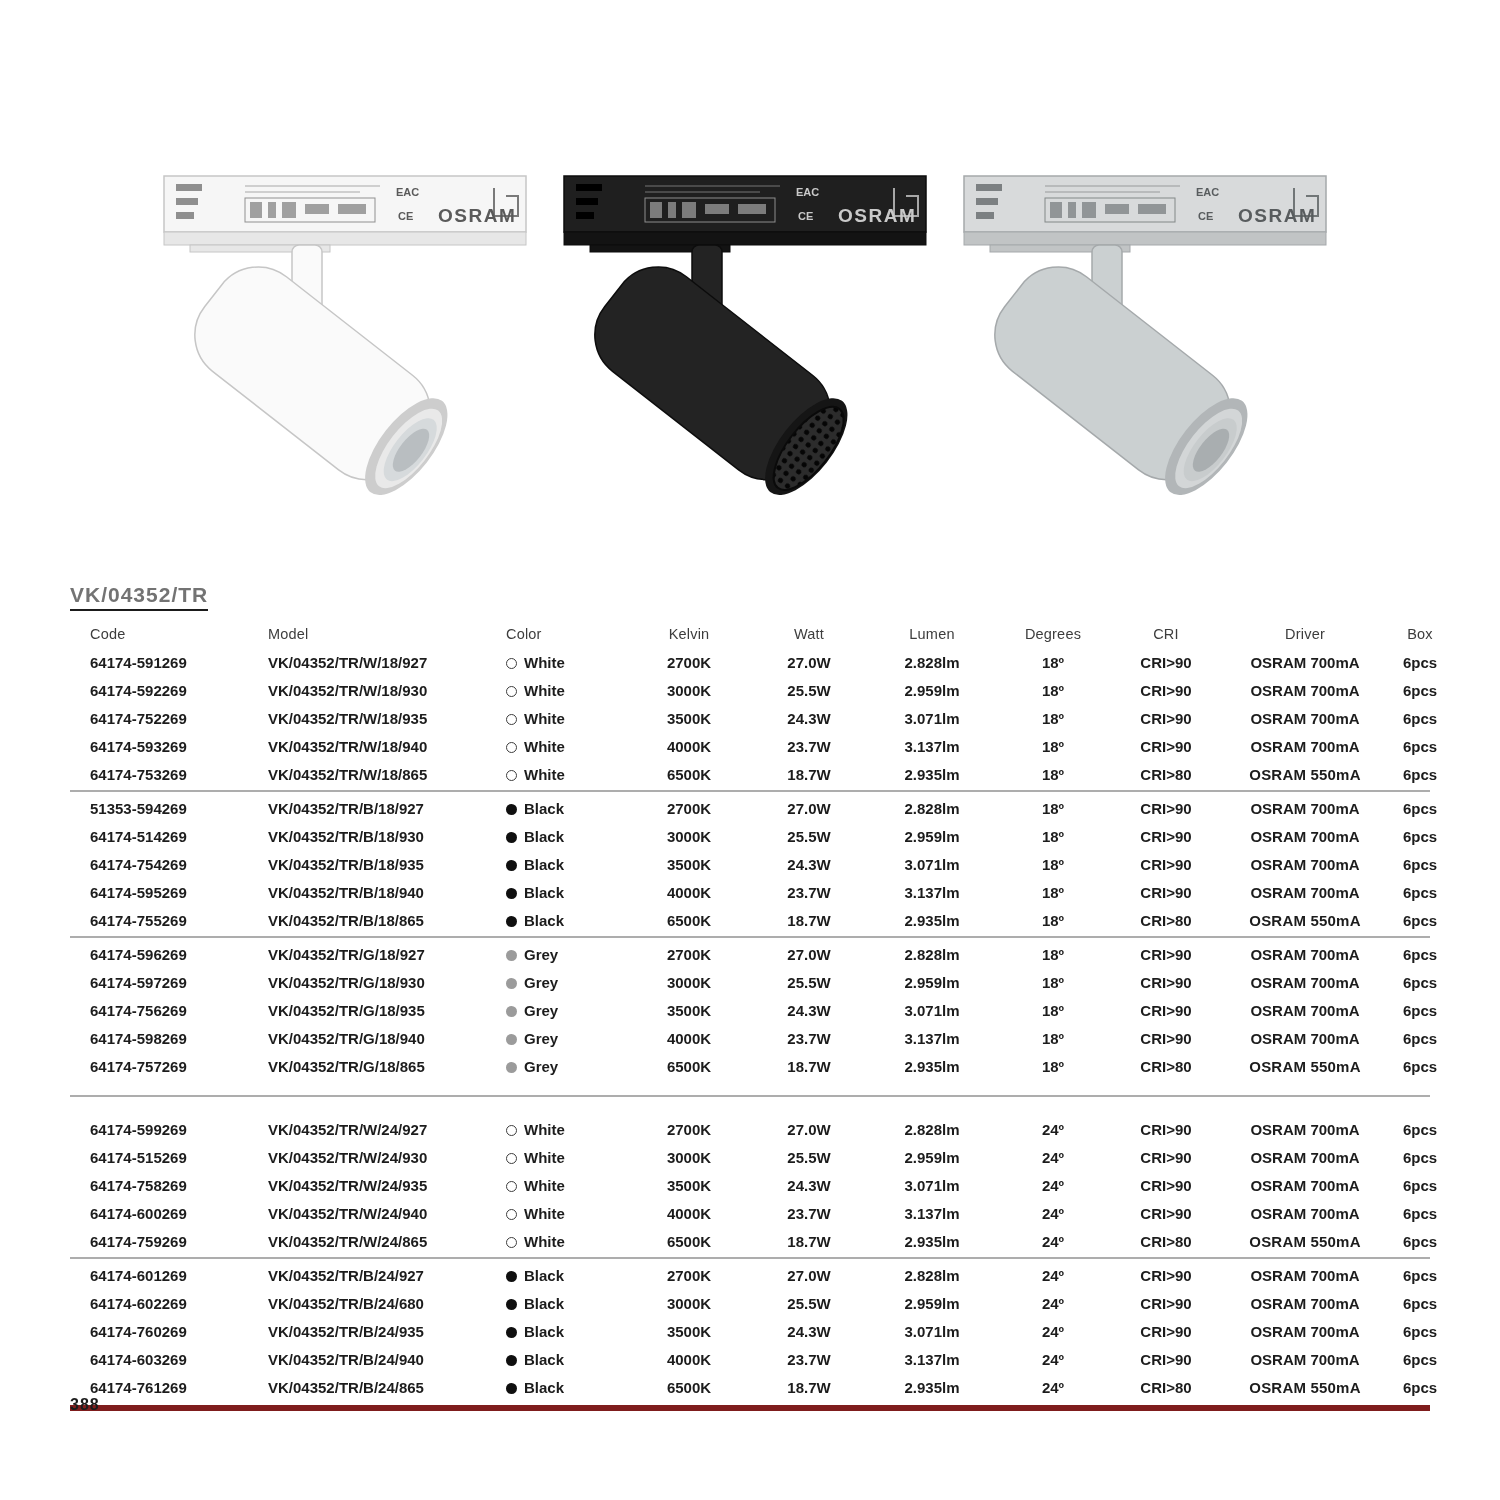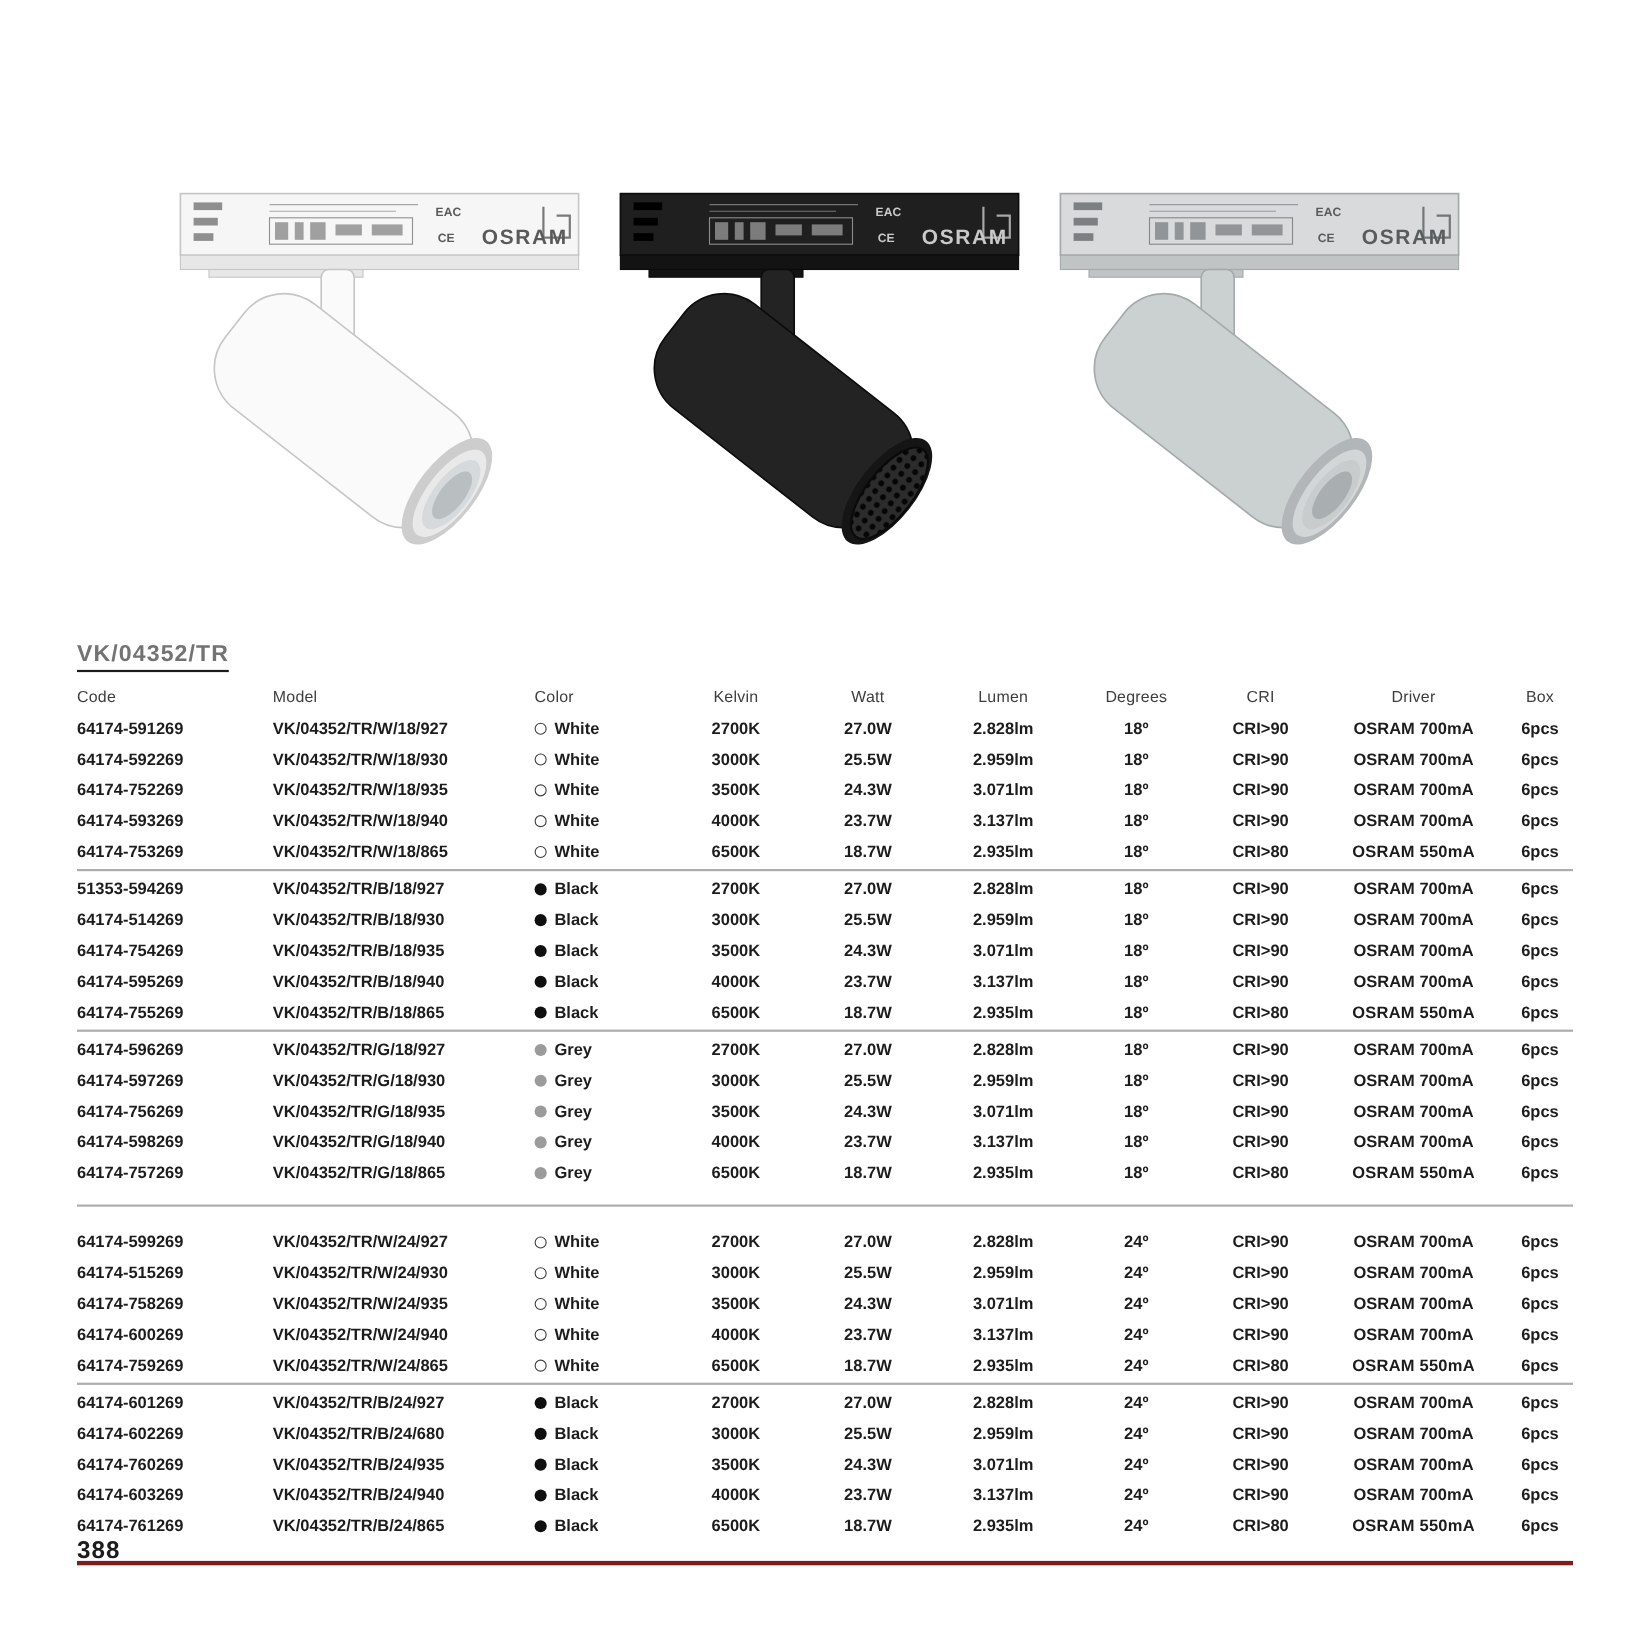--- a/index.html
+++ b/index.html
@@ -32,37 +32,37 @@
   .ring{fill:var(--ring);}
   .face{fill:var(--face);}
   .refl{fill:var(--refl);}
   .refl2{fill:var(--refl2);}
   
   .section-head{position:absolute;left:70px;top:583px;font-size:21px;font-weight:700;
         letter-spacing:1px;color:#737373;border-bottom:2.5px solid #1b1b1b;padding-bottom:2px;}
   
   .table{position:absolute;left:70px;top:620px;width:1360px;}
   .t-row,.h-row{display:grid;grid-template-columns:178px 238px 124px 118px 122px 124px 118px 108px 170px 60px;
-        align-items:center;}
+        align-items:center;margin-left:20px;}
   .h-row{height:28px;}
   .t-row{height:28px;}
   .cell{font-size:15px;font-weight:700;white-space:nowrap;color:#1c1c1c;}
   .cell.h{font-weight:400;font-size:14.5px;color:#3d3d3d;letter-spacing:.2px;}
   .cell.left{text-align:left;}
   .cell.center{text-align:center;}
   .cell.xbold{font-weight:800;letter-spacing:.2px;}
   .dot{display:inline-block;width:11px;height:11px;border-radius:50%;margin-right:7px;
        vertical-align:-1px;}
   .dot-white{background:#ffffff;border:1.6px solid #3e3e3e;width:9px;height:9px;}
   .dot-black{background:#0f0f0f;}
   .dot-grey{background:#9b9b9b;}
   .grp-div{border-top:2px solid #adadad;margin:2px 0 2px 0;}
   .sec-div{border-top:2px solid #adadad;margin:15px 0 18px 0;}
-  .t-body{border-bottom:4px solid #7f1d1d;padding-bottom:18px;}
-  .page-num{position:absolute;left:70px;top:1396px;font-size:22px;font-weight:700;
+  .t-body{border-bottom:6px solid #7f1d1d;padding-bottom:4px;}
+  .page-num{position:absolute;left:70px;top:1396px;font-size:16px;font-weight:700;
         letter-spacing:1px;color:#1c1c1c;}
 </style>
 </head>
 <body>
 
 <div class="page">
 
 
   <div class="images">
 

